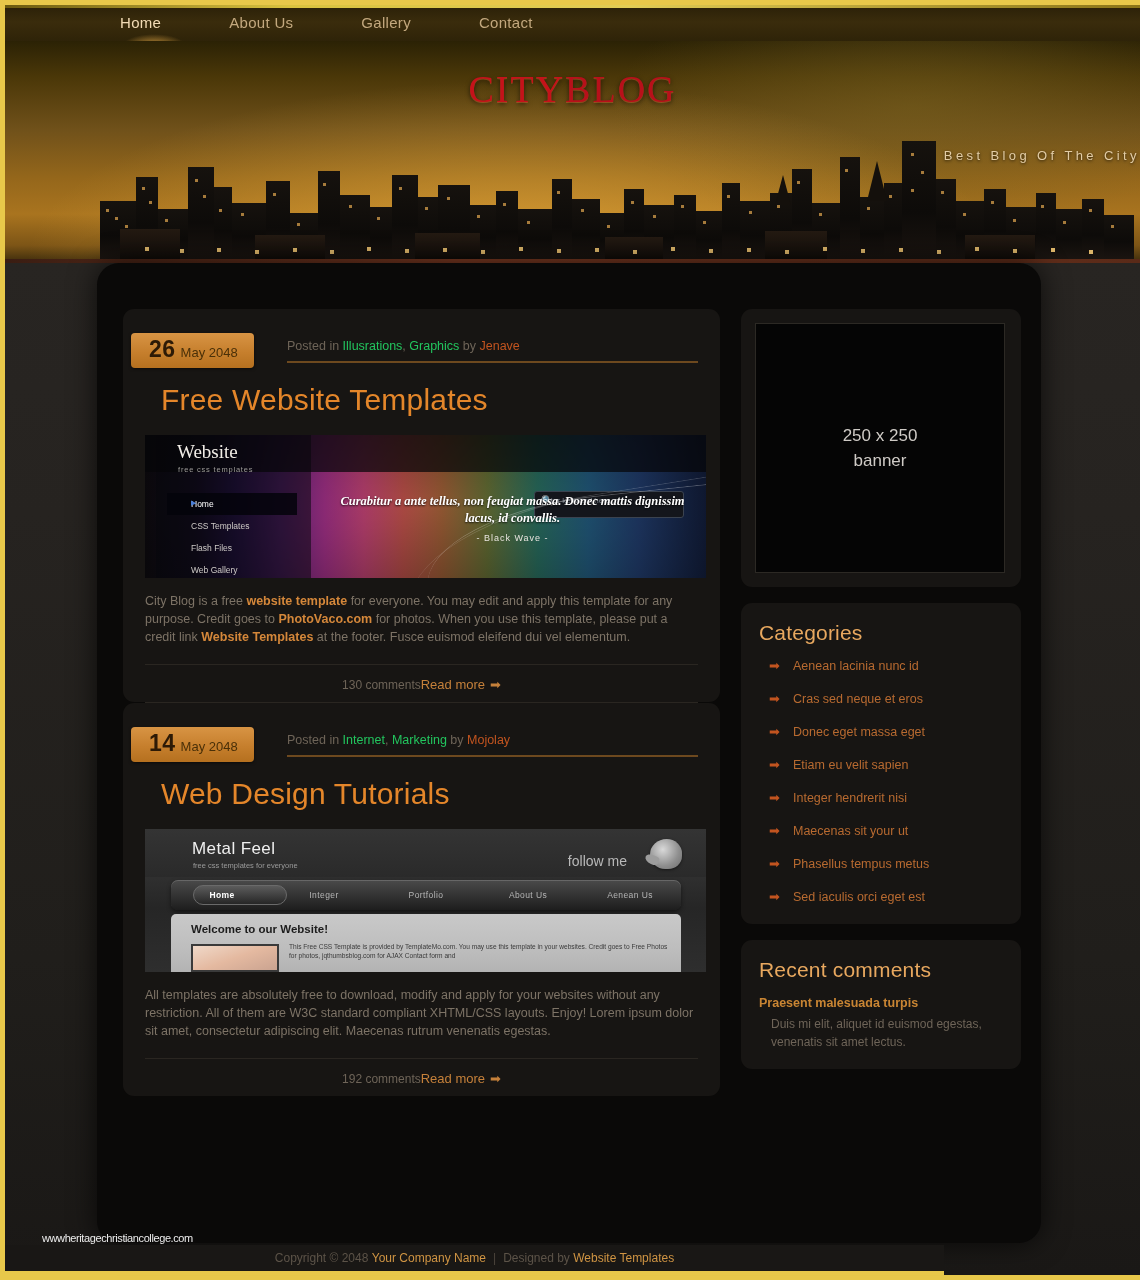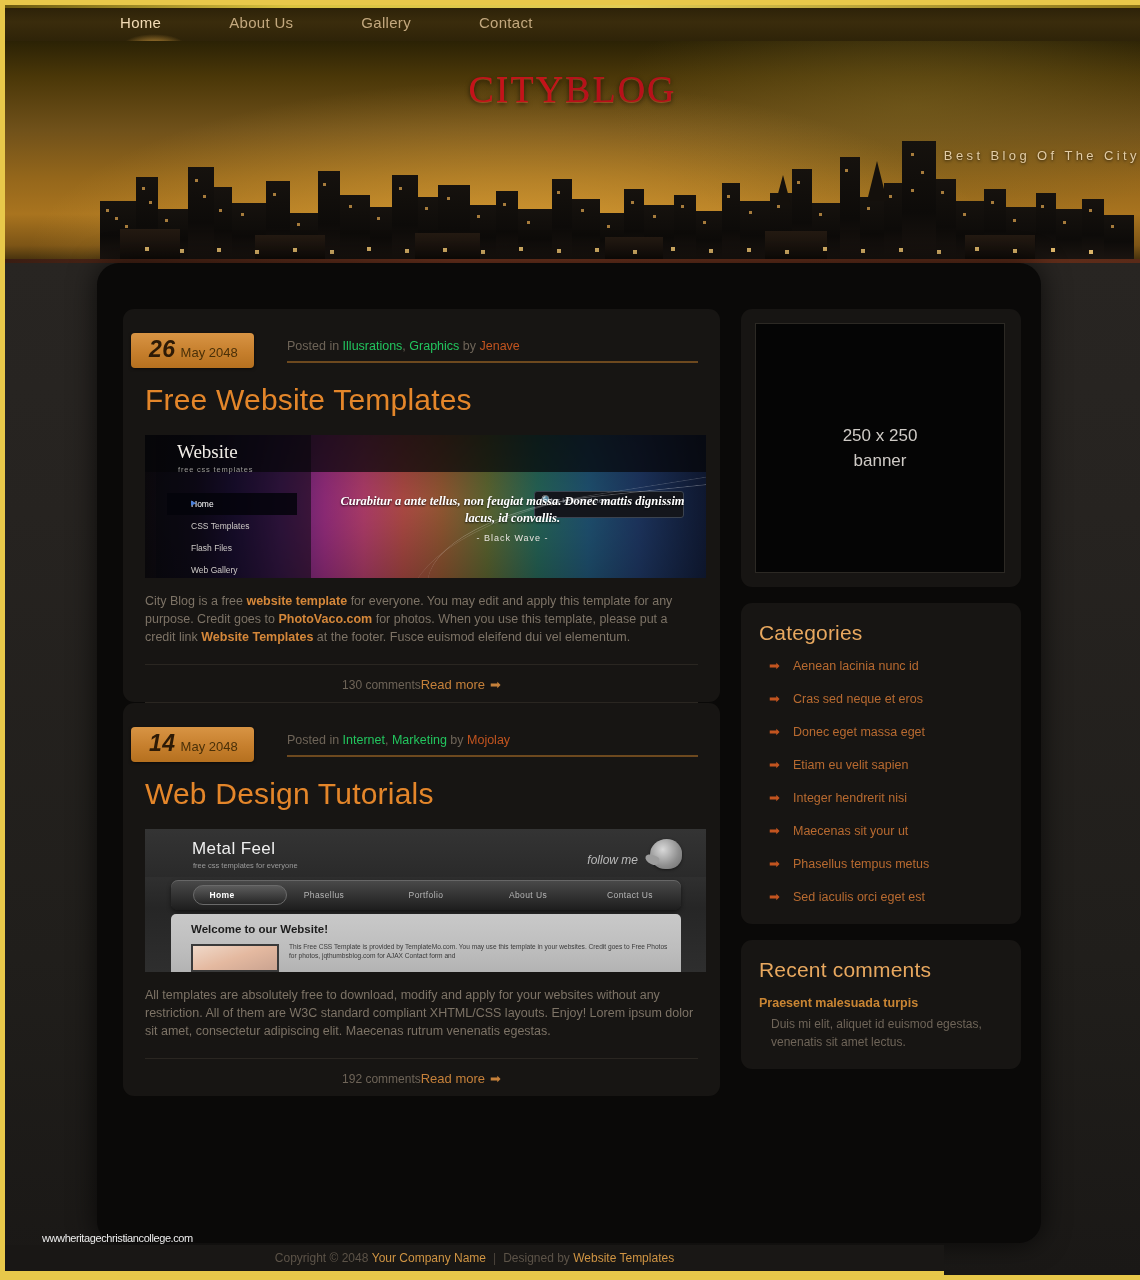--- a/index.html
+++ b/index.html
@@ -89,36 +89,36 @@
   }
   .post-meta { position:relative; height:34px; }
   .datebadge {
     position:absolute; left:-14px; top:-2px;
     background: linear-gradient(180deg,#d89444 0%,#c67f2d 55%,#b5701f 100%);
     border-radius: 4px;
     padding: 3px 16px 5px 18px;
     color:#2d1a06;
     box-shadow: 0 1px 3px rgba(0,0,0,.55);
   }
-  .datebadge .d { font-size:23px; font-weight:700; letter-spacing:.5px;font-style:italic; }
+  .datebadge .d { font-size:23px; font-weight:700; letter-spacing:.5px; }
   .datebadge .m { font-size:13px; margin-left:5px; color:#4a3008; }
   .meta-text {
     position:absolute; left:142px; top:4px;
     font-size: 12.5px; color:#6e6458;
   }
   .meta-text a { color:#22c55e; text-decoration:none; }
   .meta-text a.author { color:#c2541f; }
   .meta-rule {
     position:absolute; left:142px; right:0; top:26px; height:2px;
     background: linear-gradient(90deg,#8a5a22,#8a5a22);
     opacity:.75;
   }
   .post-title {
     font-size: 30px; font-weight:400; color:#e4862a;
-    margin: 14px 0 18px 0; letter-spacing:.2px;
+    margin: 14px 0 18px 16px; letter-spacing:.2px;
   }
   .post-body {
     font-size: 12.5px; line-height: 18px; color:#7d7366; margin-top: 14px;
   }
   .post-body a { color:#d4873a; text-decoration:none; font-weight:700; }
   .post-foot {
     margin-top: 18px; padding-top: 12px;
     border-top: 1px solid #2a2621;
     display:flex; justify-content:center; align-items:center;
     font-size:12px; color:#6e6458;
@@ -155,21 +155,21 @@
   .t1-swoosh{position:absolute;right:-20px;bottom:-40px;width:300px;height:120px;
     border-top:1.5px solid rgba(255,255,255,.28);border-radius:60% 0 0 0;transform:rotate(-6deg);}
   .t1-swoosh2{position:absolute;right:-40px;bottom:-60px;width:340px;height:140px;
     border-top:1.5px solid rgba(255,255,255,.18);border-radius:60% 0 0 0;transform:rotate(-9deg);}
 
   
   .t2-bg{position:absolute;inset:0;background:linear-gradient(180deg,#2b2b2b 0%,#313131 30%,#262626 55%,#2e2e2e 100%);}
   .t2-head{position:absolute;left:0;top:0;width:561px;height:48px;background:linear-gradient(180deg,#343434,#2a2a2a);}
   .t2-logo{position:absolute;left:47px;top:10px;font-size:17px;color:#efefef;letter-spacing:.4px;}
   .t2-sub{position:absolute;left:48px;top:32px;font-size:7.5px;color:#9a9a9a;}
-  .t2-follow{position:absolute;right:68px;top:24px;font-size:12px;color:#b9b9b9;font-style:italic;}
+  .t2-follow{position:absolute;right:79px;top:24px;font-size:14px;color:#b9b9b9;}
   .t2-bird{position:absolute;right:24px;top:10px;width:32px;height:30px;
     background:radial-gradient(ellipse at 40% 35%, #d9d9d9, #8e8e8e 60%, #6d6d6d 100%);
     border-radius:60% 55% 50% 55%;box-shadow:0 1px 3px rgba(0,0,0,.5);}
   .t2-bird::after{content:"";position:absolute;left:-5px;top:16px;width:14px;height:9px;
     background:#9d9d9d;border-radius:50% 30% 40% 60%;transform:rotate(22deg);}
   .t2-nav{position:absolute;left:26px;top:51px;width:510px;height:30px;
     background:linear-gradient(180deg,#4a4a4a,#1d1d1d);border-radius:7px;
     box-shadow:inset 0 1px 0 rgba(255,255,255,.16), 0 2px 4px rgba(0,0,0,.5);}
   .t2-navitems{position:absolute;left:0;top:0;width:510px;height:30px;display:flex;align-items:center;}
   .t2-ni{flex:1;text-align:center;font-size:8.5px;color:#b5b5b5;letter-spacing:.4px;}
@@ -465,24 +465,24 @@
           <div class="t2-bg"></div>
           <div class="t2-head"></div>
           <div class="t2-logo">Metal Feel</div>
           <div class="t2-sub">free css templates for everyone</div>
           <div class="t2-follow">follow me</div>
           <div class="t2-bird"></div>
           <div class="t2-nav">
             <div class="t2-pill"></div>
             <div class="t2-navitems">
               <div class="t2-ni on">Home</div>
-              <div class="t2-ni">Phasellus</div>
+              <div class="t2-ni">Integer</div>
               <div class="t2-ni">Portfolio</div>
               <div class="t2-ni">About Us</div>
-              <div class="t2-ni">Contact Us</div>
+              <div class="t2-ni">Aenean Us</div>
             </div>
           </div>
           <div class="t2-body">
             <div class="t2-h1">Welcome to our Website!</div>
             <div class="t2-photo"></div>
             <div class="t2-txt">This Free CSS Template is provided by TemplateMo.com. You may use this template in your websites. Credit goes to Free Photos for photos, jqthumbsblog.com for AJAX Contact form and</div>
           </div>
         </div>
 
         <p class="post-body">All templates are absolutely free to download, modify and apply for your websites without any restriction. All of them are W3C standard compliant XHTML/CSS layouts. Enjoy! Lorem ipsum dolor sit amet, consectetur adipiscing elit. Maecenas rutrum venenatis egestas.</p>

